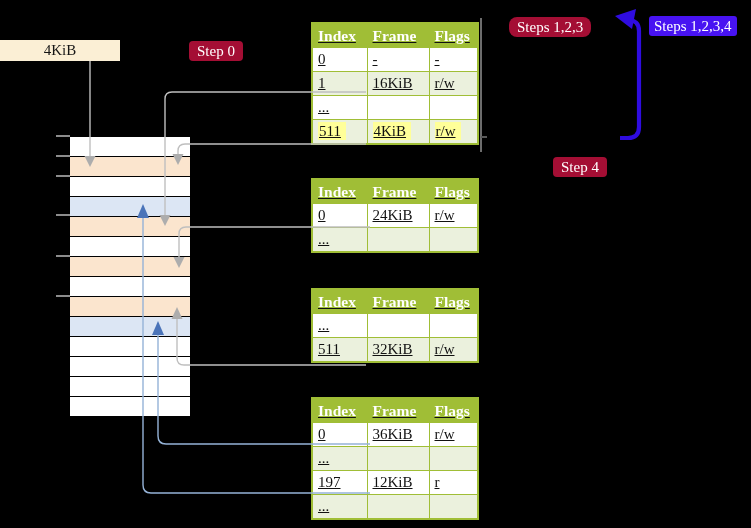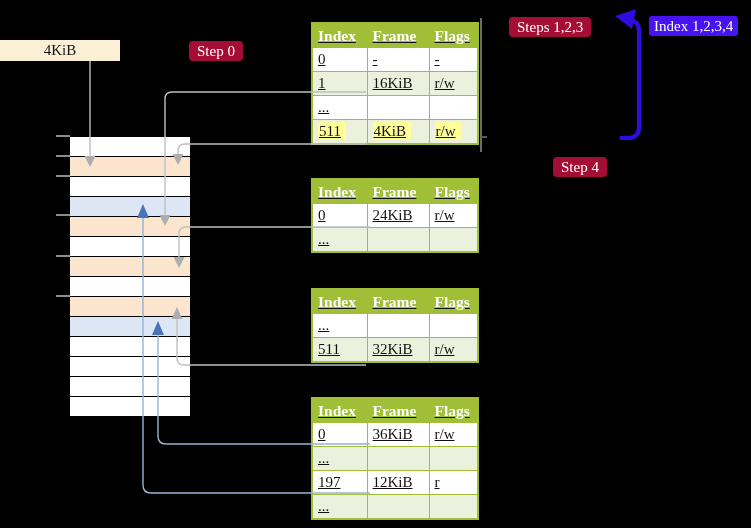--- a/index.html
+++ b/index.html
@@ -14,21 +14,21 @@
     text-align:center;line-height:21px;font-size:15px;
   }
   
   .chip{
     position:absolute;height:20px;line-height:20px;padding:0 8px;
     color:#fff;font-size:15px;border-radius:4px;white-space:nowrap;
   }
   .chip.red{background:var(--badge-red,#A40E34);}
   .chip.blue{background:var(--badge-blue,#4813F2);border-radius:3px;}
   .chip.step0{left:189px;top:41px;}
-  .chip.steps123{left:509px;top:17px;}
+  .chip.steps123{left:509px;top:17px;border-radius:8px;}
   .chip.steps1234{left:649px;top:16px;padding:0 5px;}
   .chip.step4{left:518px;top:157px;margin-left:35px;}
   
   .stack{
     position:absolute;left:70px;top:136px;width:120px;height:280px;
     border-top:1px solid #000;
   }
   .mrow{height:19px;border-bottom:1px solid #000;}
   .mrow.white{background:#ffffff;}
   .mrow.peach{background:var(--memory-peach,#FBE5CE);}
@@ -61,21 +61,21 @@
 <body>
 
 <div class="canvas">
 
   <div class="frame-box">
     <span>4KiB</span>
   </div>
 
   <div class="chip red step0">Step 0</div>
   <div class="chip red steps123">Steps 1,2,3</div>
-  <div class="chip blue steps1234">Index 1,2,3,4</div>
+  <div class="chip blue steps1234">Steps 1,2,3,4</div>
   <div class="chip red step4">Step 4</div>
 
   <div class="stack">
       <div class="mrow white"></div>
       <div class="mrow peach"></div>
       <div class="mrow white"></div>
       <div class="mrow blue"></div>
       <div class="mrow peach"></div>
       <div class="mrow white"></div>
       <div class="mrow peach"></div>

